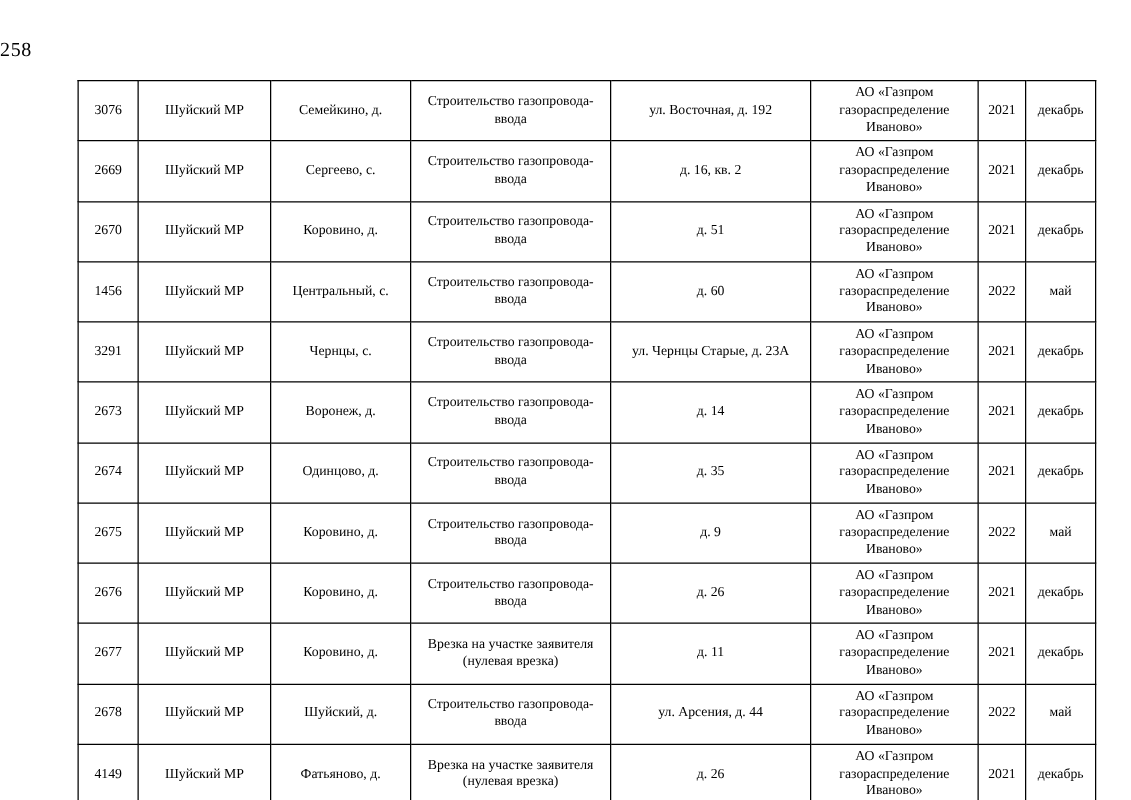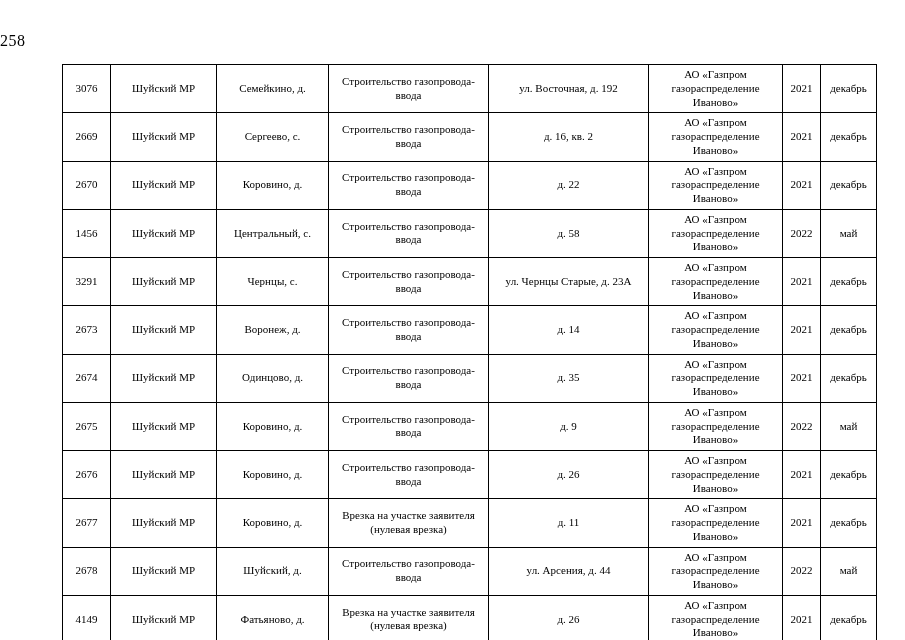--- a/index.html
+++ b/index.html
@@ -79,31 +79,31 @@
           <td>д. 16, кв. 2</td>
           <td>АО «Газпром газораспределение Иваново»</td>
           <td>2021</td>
           <td>декабрь</td>
         </tr>
         <tr>
           <td>2670</td>
           <td>Шуйский МР</td>
           <td>Коровино, д.</td>
           <td>Строительство газопровода-ввода</td>
-          <td>д. 22</td>
+          <td>д. 51</td>
           <td>АО «Газпром газораспределение Иваново»</td>
           <td>2021</td>
           <td>декабрь</td>
         </tr>
         <tr>
           <td>1456</td>
           <td>Шуйский МР</td>
           <td>Центральный, с.</td>
           <td>Строительство газопровода-ввода</td>
-          <td>д. 58</td>
+          <td>д. 60</td>
           <td>АО «Газпром газораспределение Иваново»</td>
           <td>2022</td>
           <td>май</td>
         </tr>
         <tr>
           <td>3291</td>
           <td>Шуйский МР</td>
           <td>Чернцы, с.</td>
           <td>Строительство газопровода-ввода</td>
           <td>ул. Чернцы Старые, д. 23А</td>

